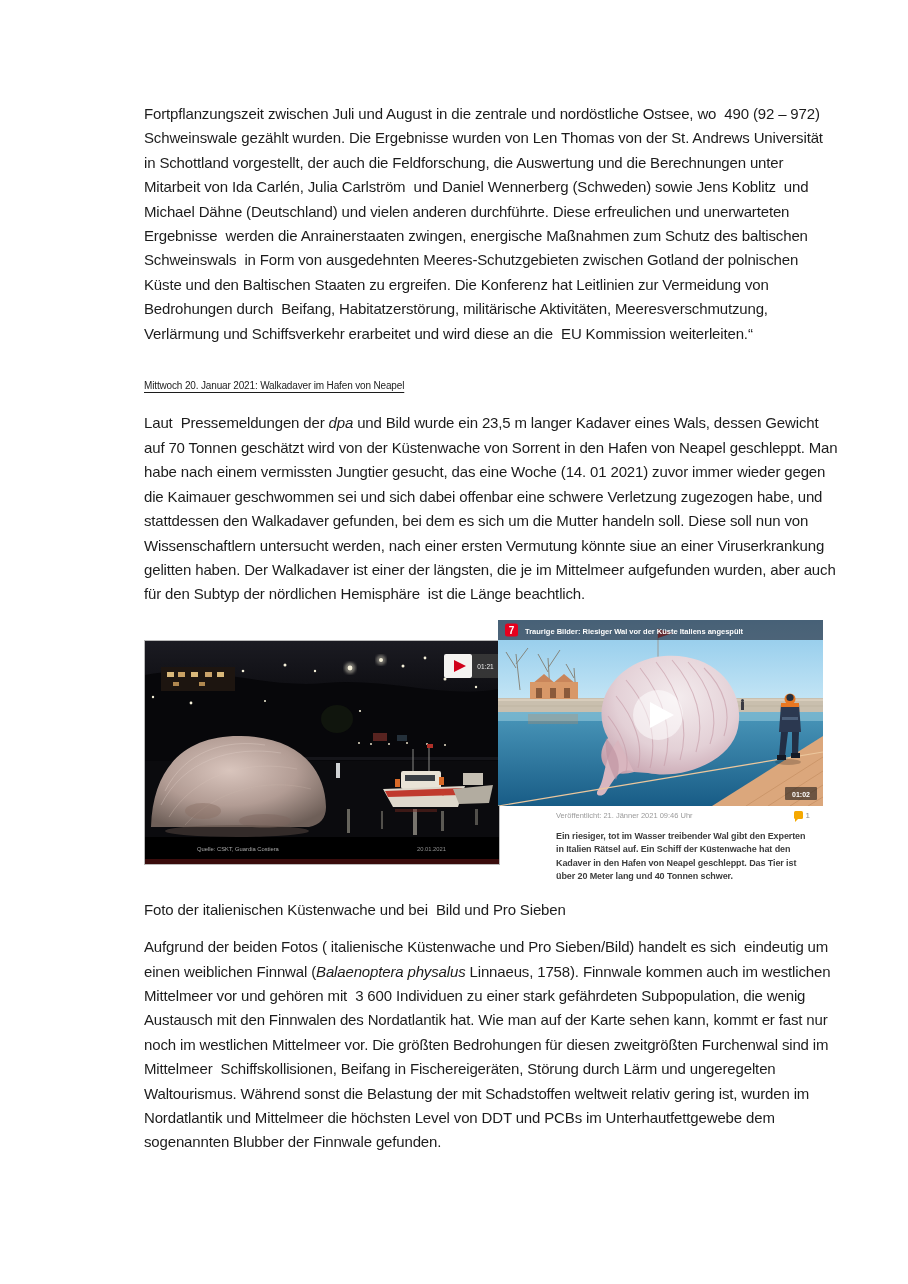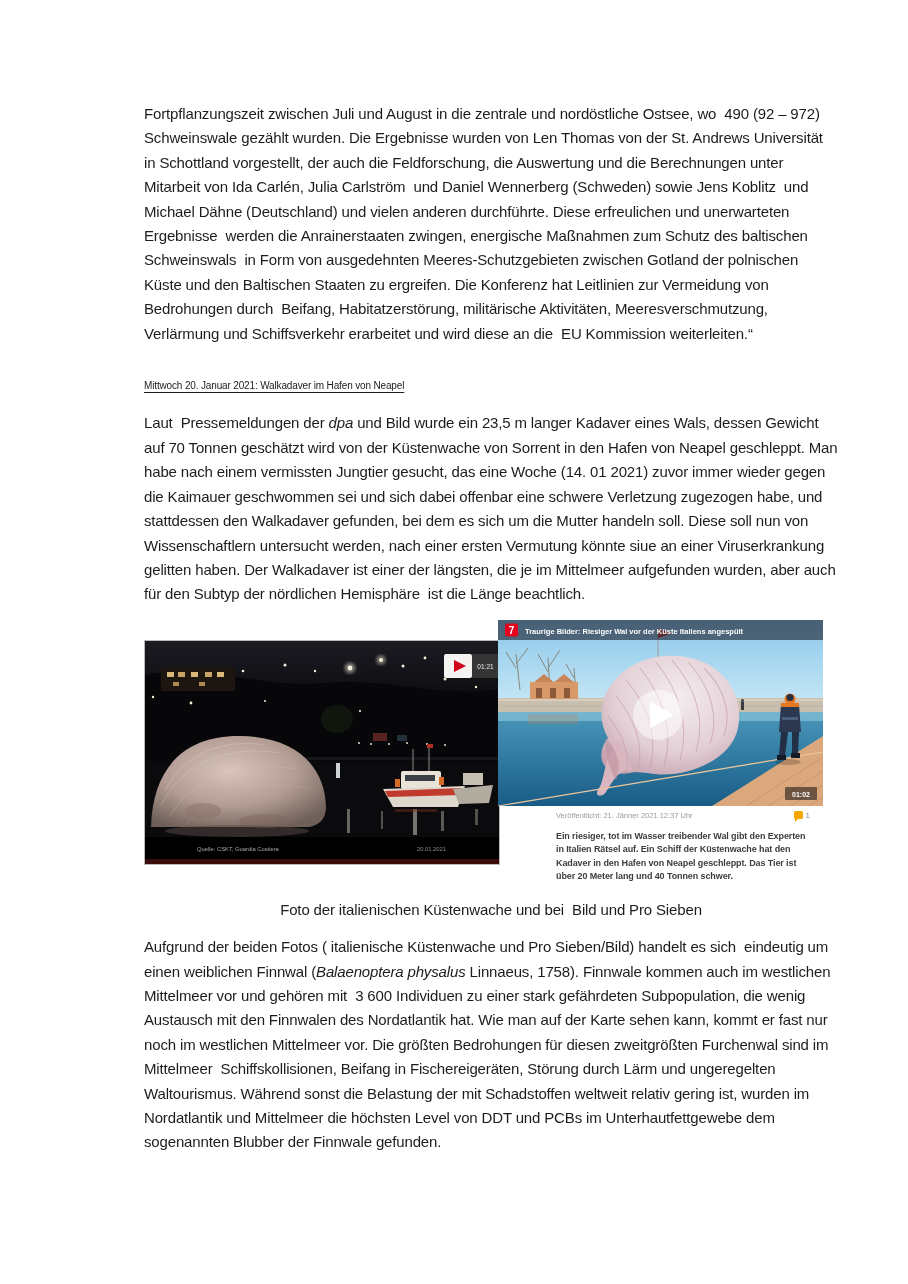--- a/index.html
+++ b/index.html
@@ -21,21 +21,21 @@
            margin:5px 0 0 58px;width:254px;}
   .p7-published{font-size:7.5px;color:#9a9a9a;letter-spacing:0;}
   .p7-comments{display:flex;align-items:center;gap:3px;}
   .p7-bubble{width:9px;height:8px;background:#f5a800;border-radius:1.5px;position:relative;}
   .p7-bubble::after{content:"";position:absolute;left:1px;bottom:-3px;border:2px solid transparent;
                     border-top-color:#f5a800;border-left-color:#f5a800;}
   .p7-count{font-size:8px;color:#8a8a8a;}
   .p7-desc{margin:10px 0 0 58px;width:254px;font-size:9px;font-weight:bold;color:#3d3d3d;
            line-height:13.5px;letter-spacing:-0.1px;white-space:pre-wrap;}
   .photo-caption{font-size:15px;line-height:24.4px;letter-spacing:-0.15px;
-                 white-space:pre-wrap;margin:14px 0 13px 0;text-align:center;}
+                 white-space:pre-wrap;margin:14px 0 13px 0;}
   svg text{font-family:"Liberation Sans",sans-serif;}
 </style>
 </head>
 <body>
 
 <div class="page">
   <div class="content">
 
     <p class="body-text">Fortpflanzungszeit zwischen Juli und August in die zentrale und nordöstliche Ostsee, wo  490 (92 – 972) Schweinswale gezählt wurden. Die Ergebnisse wurden von Len Thomas von der St. Andrews Universität in Schottland vorgestellt, der auch die Feldforschung, die Auswertung und die Berechnungen unter Mitarbeit von Ida Carlén, Julia Carlström  und Daniel Wennerberg (Schweden) sowie Jens Koblitz  und Michael Dähne (Deutschland) und vielen anderen durchführte. Diese erfreulichen und unerwarteten  Ergebnisse  werden die Anrainerstaaten zwingen, energische Maßnahmen zum Schutz des baltischen Schweinswals  in Form von ausgedehnten Meeres-Schutzgebieten zwischen Gotland der polnischen Küste und den Baltischen Staaten zu ergreifen. Die Konferenz hat Leitlinien zur Vermeidung von Bedrohungen durch  Beifang, Habitatzerstörung, militärische Aktivitäten, Meeresverschmutzung,  Verlärmung und Schiffsverkehr erarbeitet und wird diese an die  EU Kommission weiterleiten.“</p>
 
@@ -258,21 +258,21 @@
             <g>
               <rect x="0" y="0" width="325" height="20" fill="#1d2230" opacity="0.62"></rect>
               <rect x="7" y="3.5" width="13" height="13" rx="2.5" fill="#e6001e"></rect>
               <text x="13.5" y="13.8" font-size="10" font-weight="bold" fill="#ffffff" text-anchor="middle">7</text>
               <text x="27" y="13.5" font-size="7.5" font-weight="bold" fill="#fdfdfd">Traurige Bilder: Riesiger Wal vor der Küste Italiens angespült</text>
             </g>
           </g>
         </svg>
 
         <div class="p7-meta">
-          <span class="p7-published">Veröffentlicht: 21. Jänner 2021 12:37 Uhr</span>
+          <span class="p7-published">Veröffentlicht: 21. Jänner 2021 09:46 Uhr</span>
           <span class="p7-comments">
             <span class="p7-bubble"></span>
             <span class="p7-count">1</span>
           </span>
         </div>
 
         <div class="p7-desc">Ein riesiger, tot im Wasser treibender Wal gibt den Experten in Italien Rätsel auf. Ein Schiff der Küstenwache hat den Kadaver in den Hafen von Neapel geschleppt. Das Tier ist über 20 Meter lang und 40 Tonnen schwer.</div>
       </div>
     </div>
 

